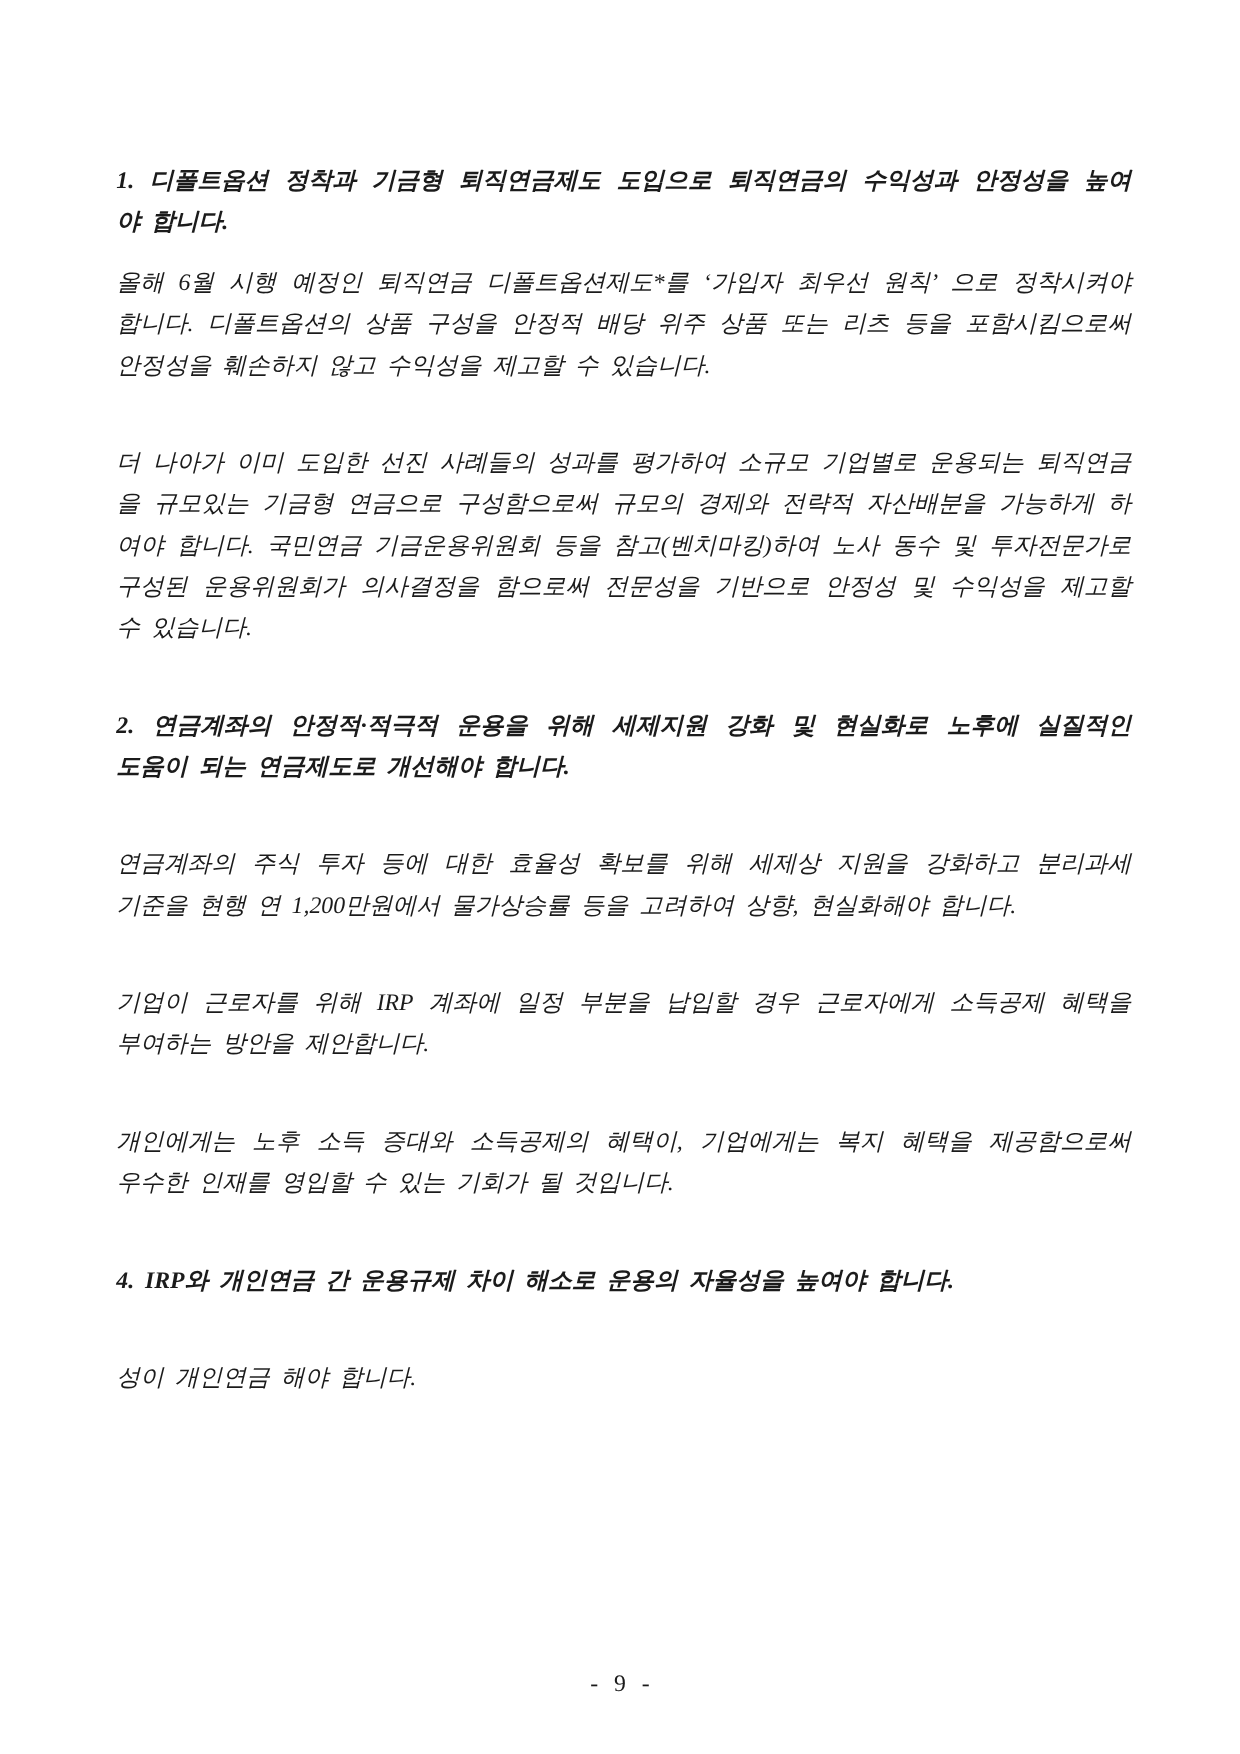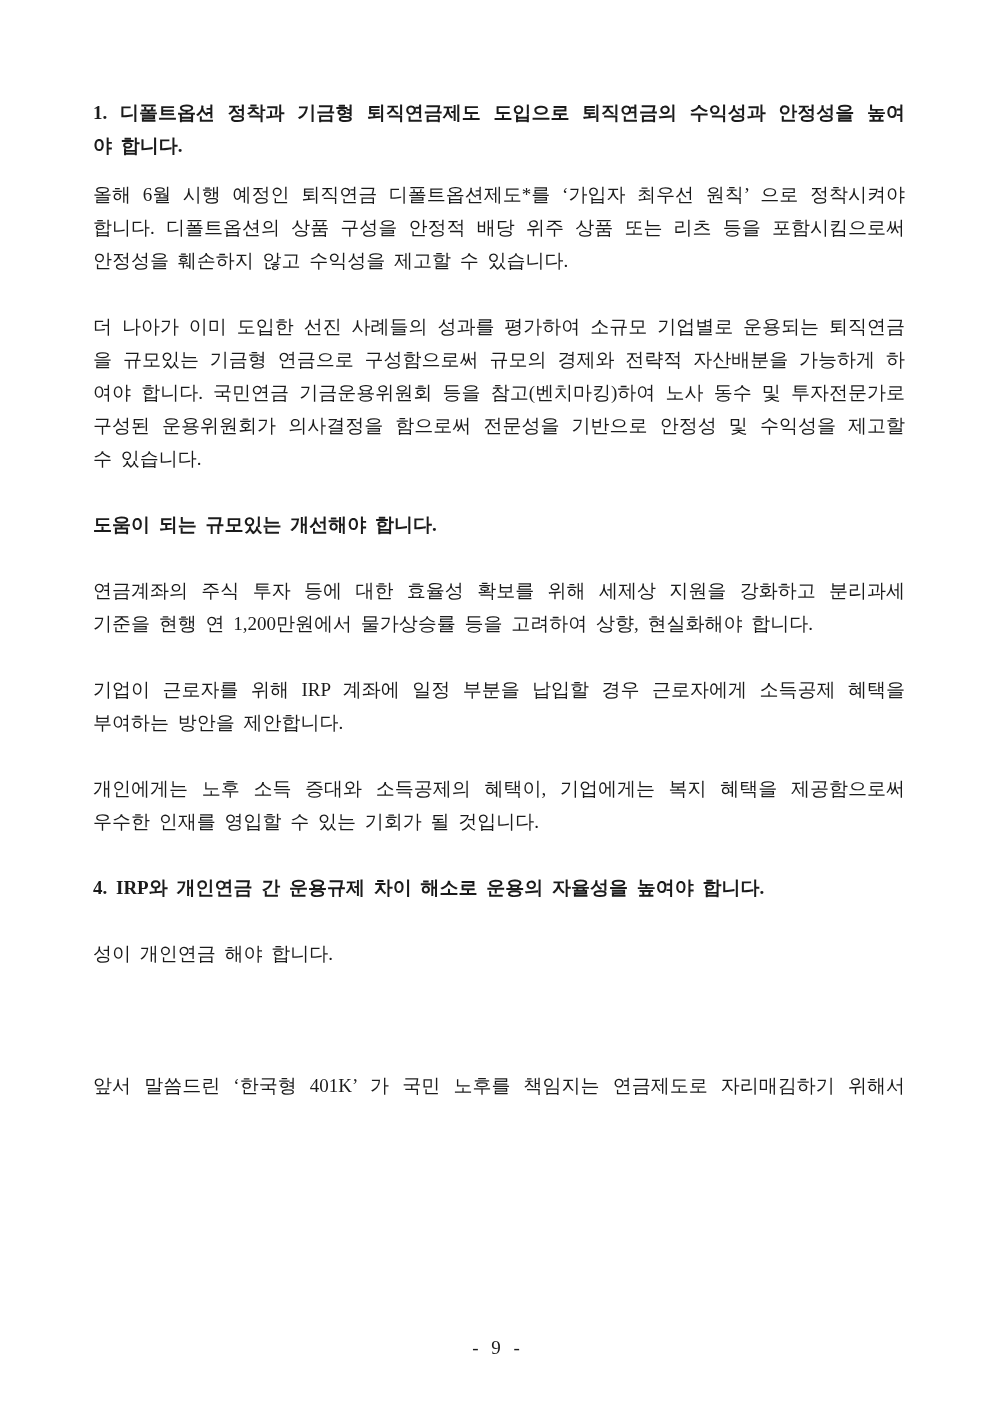--- a/index.html
+++ b/index.html
@@ -12,24 +12,25 @@
     width: 992px;
     height: 1403px;
     background: #ffffff;
     color: #1b1b1b;
     font-family: "Liberation Serif", "DejaVu Serif", serif;
     overflow: hidden;
   }
   .content {
     position: absolute;
     left: 93px;
-    top: 96px;
+    top: 128px;
     width: 812px;
+    font-style: italic;
   }
-  .block { margin-top: 33px; }
+  .block { margin-top: 45px; }
   .block.first { margin-top: 0; }
   .block.no-gap { margin-top: 16px; }
   .block.big-gap { margin-top: 99px; }
   .line {
     font-size: 19px;
     line-height: 33px;
     white-space: nowrap;
     text-align: justify;
     text-align-last: justify;
   }
@@ -78,21 +79,22 @@
 
     <div class="block body">
         <div class="line">더 나아가 이미 도입한 선진 사례들의 성과를 평가하여 소규모 기업별로 운용되는 퇴직연금</div>
         <div class="line">을 규모있는 기금형 연금으로 구성함으로써 규모의 경제와 전략적 자산배분을 가능하게 하</div>
         <div class="line">여야 합니다. 국민연금 기금운용위원회 등을 참고(벤치마킹)하여 노사 동수 및 투자전문가로</div>
         <div class="line">구성된 운용위원회가 의사결정을 함으로써 전문성을 기반으로 안정성 및 수익성을 제고할</div>
         <div class="line last">수 있습니다.</div>
       </div>
 
     <div class="block heading">
-        <div class="line last">도움이 되는 규모있는 개선해야 합니다.</div>
+        <div class="line">2. 연금계좌의 안정적·적극적 운용을 위해 세제지원 강화 및 현실화로 노후에 실질적인</div>
+        <div class="line last">도움이 되는 연금제도로 개선해야 합니다.</div>
       </div>
 
     <div class="block body">
         <div class="line">연금계좌의 주식 투자 등에 대한 효율성 확보를 위해 세제상 지원을 강화하고 분리과세</div>
         <div class="line last">기준을 현행 연 1,200만원에서 물가상승률 등을 고려하여 상향, 현실화해야 합니다.</div>
       </div>
 
 
     <div class="block body">
         <div class="line">기업이 근로자를 위해 IRP 계좌에 일정 부분을 납입할 경우 근로자에게 소득공제 혜택을</div>
@@ -105,20 +107,17 @@
       </div>
 
     <div class="block heading">
         <div class="line last">4. IRP와 개인연금 간 운용규제 차이 해소로 운용의 자율성을 높여야 합니다.</div>
       </div>
 
     <div class="block body">
         <div class="line last">성이 개인연금 해야 합니다.</div>
       </div>
 
-    <div class="block body big-gap fill">
-        <div class="line last">앞서 말씀드린 ‘한국형 401K’ 가 국민 노후를 책임지는 연금제도로 자리매김하기 위해서</div>
-      </div>
 
   </div>
 
   <div class="footer">- 9 -</div>
 </div>
 
 </body></html>

